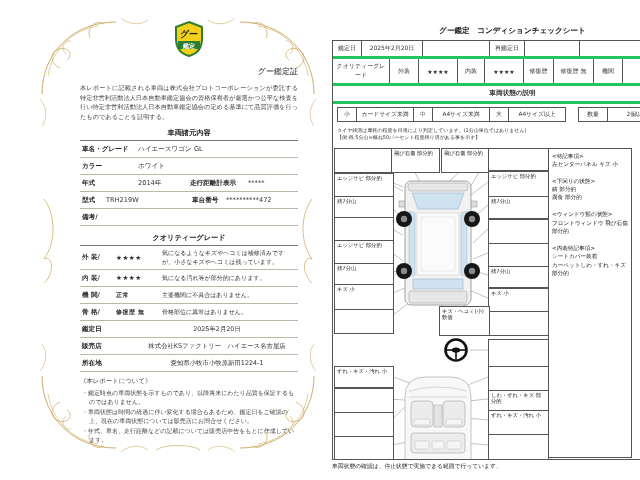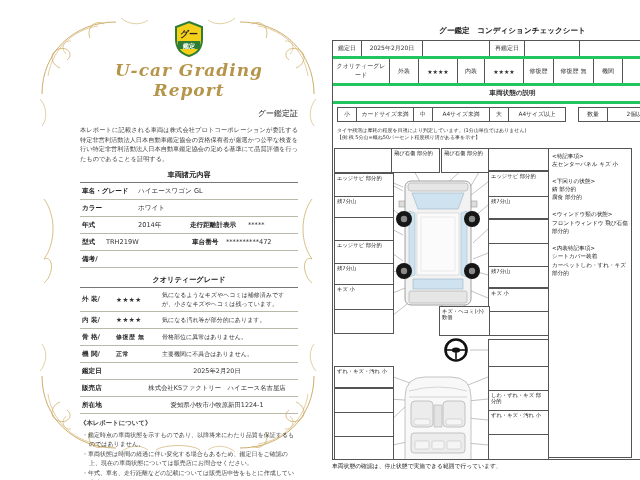--- a/index.html
+++ b/index.html
@@ -19,21 +19,21 @@
   .trow{display:flex;align-items:center;border-bottom:1px solid #b9b9a9;
         padding:3px 2px;font-size:6.6px;min-height:10px;}
   .lbl{width:56px;font-weight:bold;color:#222;flex:none;}
   .lbl-sm{font-weight:bold;color:#222;flex:none;}
   .val{color:#333;}
   .q-lbl{width:34px;font-weight:bold;flex:none;}
   .q-val{width:46px;flex:none;font-weight:bold;letter-spacing:.5px;}
   .q-desc{flex:1;font-size:6px;line-height:1.4;}
   .meta-val{flex:1;text-align:center;font-size:6.4px;}
   .about{margin-top:5px;font-size:6px;line-height:1.5;color:#444;}
-  .about-title{font-weight:bold;font-size:6.4px;}
+  .about-title{font-weight:normal;font-size:6.4px;}
   .about ul{margin:1px 0 0 2px;padding:0;list-style:none;}
   .about li{padding-left:7px;text-indent:-7px;margin-top:1px;}
   .about li:before{content:"・";}
   
   .right-page{position:absolute;left:332px;top:20px;width:361px;}
   .rp-head{position:relative;height:20px;}
   .rp-title{text-align:center;font-size:7.6px;font-weight:bold;padding-top:6px;color:#222;}
   .rp-code{position:absolute;right:0;top:7px;font-size:5.8px;color:#333;}
   .sheet{border:1px solid #555;}
   .r{display:flex;border-bottom:3px solid #22c55e;}
@@ -78,21 +78,20 @@
   </svg>
   <div class="left-inner">
     <div class="badge-wrap">
       <svg width="34" height="38" viewBox="0 0 34 38" style="margin:0 auto;">
         <path d="M17,2 L30,7 V19 C30,29 24,34 17,36 C10,34 4,29 4,19 V7 Z" fill="#f5d01a" stroke="#2e7d32" stroke-width="2"></path>
         <text x="17" y="17" font-size="9" font-weight="bold" fill="#222" text-anchor="middle" font-family="DejaVu Sans, sans-serif">グー</text>
         <rect x="6" y="21" width="22" height="8" fill="#2e7d32"></rect>
         <text x="17" y="27.5" font-size="6" font-weight="bold" fill="#fff" text-anchor="middle" font-family="DejaVu Sans, sans-serif">鑑定</text>
       </svg>
     </div>
-    <div class="script-title">U-car Grading Report</div>
     <div class="sub-title">グー鑑定証</div>
     <div class="intro">本レポートに記載される車両は株式会社プロトコーポレーションが委託する特定非営利活動法人日本自動車鑑定協会の資格保有者が厳選かつ公平な検査を行い特定非営利活動法人日本自動車鑑定協会の定める基準にて品質評価を行ったものであることを証明する。</div>
 
     <div class="sec-title">車両諸元内容</div>
     <div class="tbl">
       <div class="trow">
         <span class="lbl">車名・グレード</span>
         <span class="val">ハイエースワゴン GL</span>
       </div>
       <div class="trow">
@@ -122,28 +121,28 @@
         <span class="q-lbl">外 装/</span>
         <span class="q-val">★★★★</span>
         <span class="q-desc">気になるようなキズやヘコミは補修済みですが、小さなキズやヘコミは残っています。</span>
       </div>
       <div class="trow">
         <span class="q-lbl">内 装/</span>
         <span class="q-val">★★★★</span>
         <span class="q-desc">気になる汚れ等が部分的にあります。</span>
       </div>
       <div class="trow">
+        <span class="q-lbl">機 関/</span>
+        <span class="q-val" style="font-size:6px;">正常</span>
+        <span class="q-desc">主要機関に不具合はありません。</span>
+      </div>
+      <div class="trow">
         <span class="q-lbl">骨 格/</span>
         <span class="q-val" style="font-size:6px;">修復歴 無</span>
         <span class="q-desc">骨格部位に異常はありません。</span>
-      </div>
-      <div class="trow">
-        <span class="q-lbl">機 関/</span>
-        <span class="q-val" style="font-size:6px;">正常</span>
-        <span class="q-desc">主要機関に不具合はありません。</span>
       </div>
       <div class="trow">
         <span class="lbl">鑑定日</span>
         <span class="meta-val">2025年2月20日</span>
       </div>
       <div class="trow">
         <span class="lbl">販売店</span>
         <span class="meta-val">株式会社KSファクトリー　ハイエース名古屋店</span>
       </div>
       <div class="trow">

